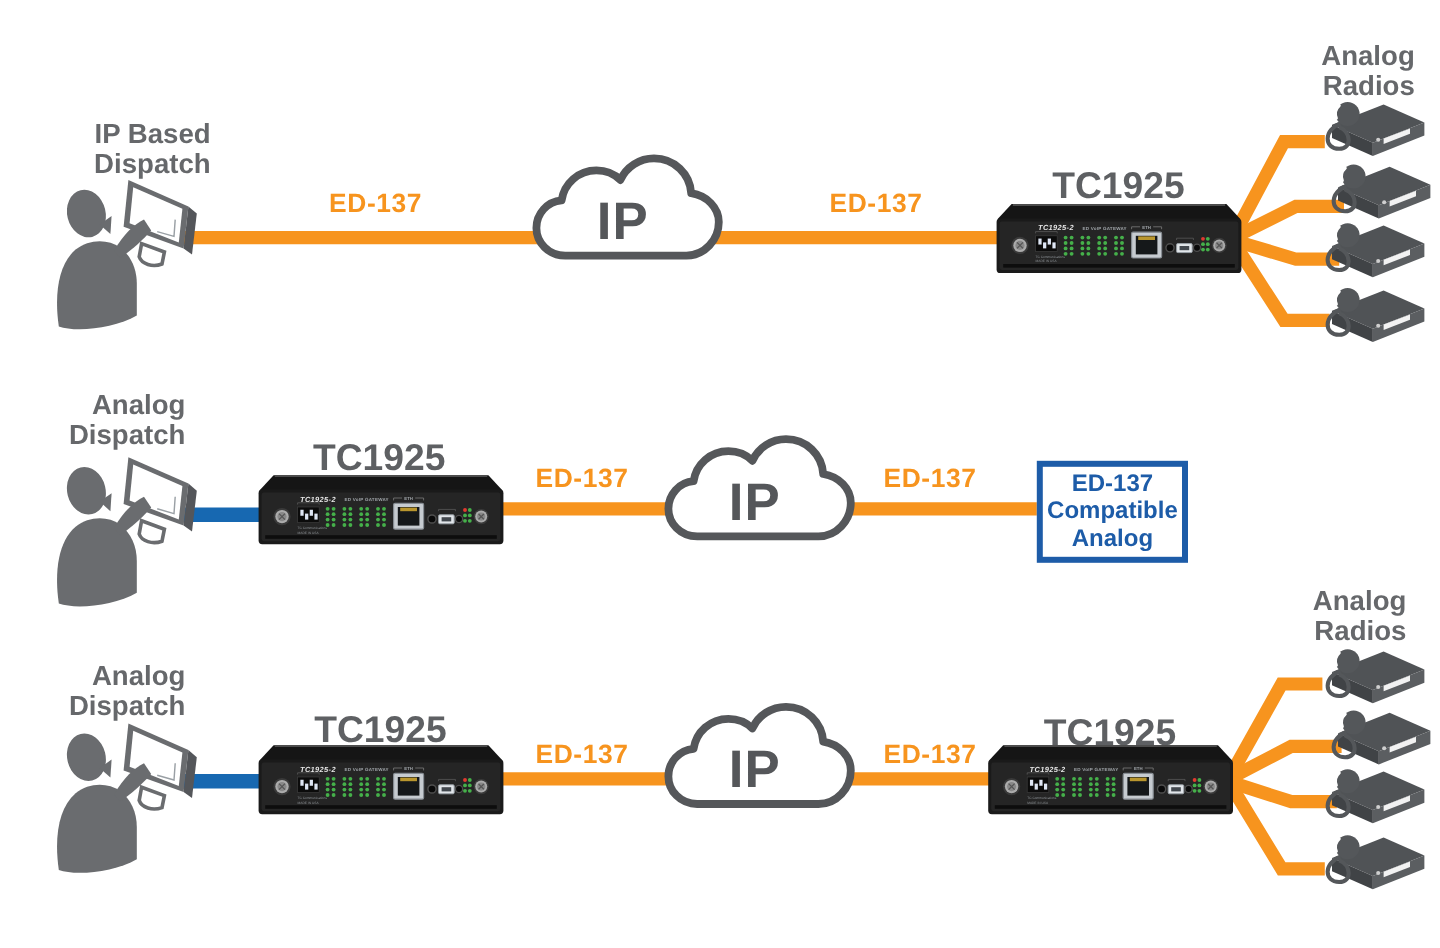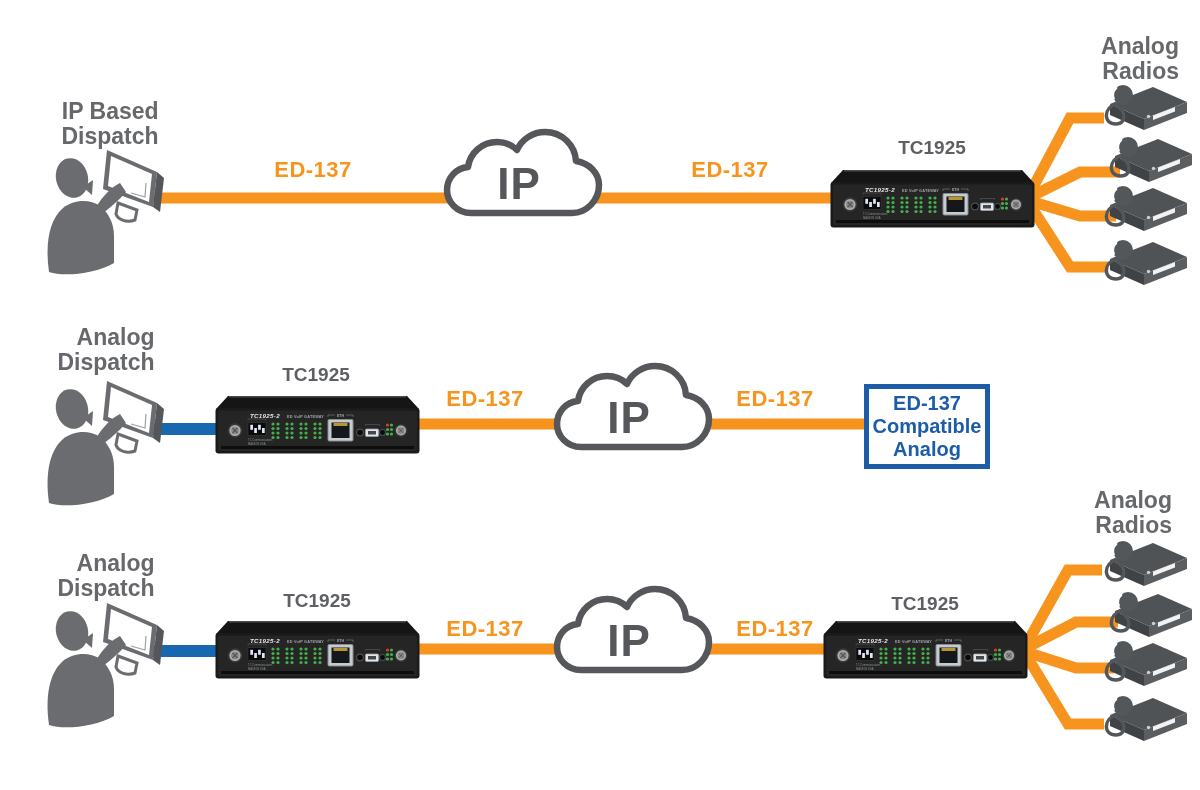--- a/index.html
+++ b/index.html
@@ -7,21 +7,21 @@
           font-family:"Liberation Sans",sans-serif;}
   .abs{position:absolute;}
   
   .orange{stroke:#F7941E;stroke-width:11;fill:none;stroke-linejoin:miter;}
   .blue{stroke:#1768B1;stroke-width:12;fill:none;}
   
   .clabel{position:absolute;transform:translateX(-50%);text-align:right;
           font-weight:bold;white-space:nowrap;}
   .gray-label{color:#66686B;font-size:23px;line-height:25px;}
   .ed137{color:#F7941E;font-size:22px;letter-spacing:.5px;}
-  .gw-label{color:#5E6063;font-size:19px;}
+  .gw-label{color:#5E6063;font-size:31px;}
   
   .cloud-ip{font-weight:bold;font-size:44px;letter-spacing:1px;fill:#55575A;
             font-family:"Liberation Sans",sans-serif;text-anchor:middle;}
   
   .bluebox{position:absolute;left:864px;top:384px;width:126px;height:85px;
            box-sizing:border-box;border:5px solid #1D5CA8;background:#fff;
            display:flex;flex-direction:column;align-items:center;justify-content:center;
            color:#1D5CA8;font-weight:bold;font-size:20px;line-height:23px;text-align:center;}
   
   .dev-model{font:italic bold 6.2px "Liberation Sans",sans-serif;fill:#E8E8E8;letter-spacing:.3px;}
@@ -131,21 +131,21 @@
     <path class="orange" d="M413,424 H869"></path>
 
     <path class="blue" d="M152,651 H222"></path>
     <path class="orange" d="M413,649 H838"></path>
     <polyline class="orange" points="1026,645 1068,570 1102,570"></polyline>
     <polyline class="orange" points="1026,648 1076,622 1118,622"></polyline>
     <polyline class="orange" points="1026,652 1076,668 1114,668"></polyline>
     <polyline class="orange" points="1026,655 1068,724 1104,724"></polyline>
   </svg>
 
-  <div class="clabel gray-label" style="left:110px;top:99px">
+  <div class="clabel gray-label" style="left:127px;top:99px">
     <div>IP Based</div>
     <div>Dispatch</div>
   </div>
   <svg class="abs" style="left:45px;top:143px" width="122" height="134" viewBox="0 0 122 134">
       <use href="#person-art"></use>
     </svg>
 
   <div class="clabel ed137" style="left:313px;top:157px">ED-137</div>
 
   <svg class="abs" style="left:440px;top:128px" width="166" height="92" viewBox="0 0 166 92">

